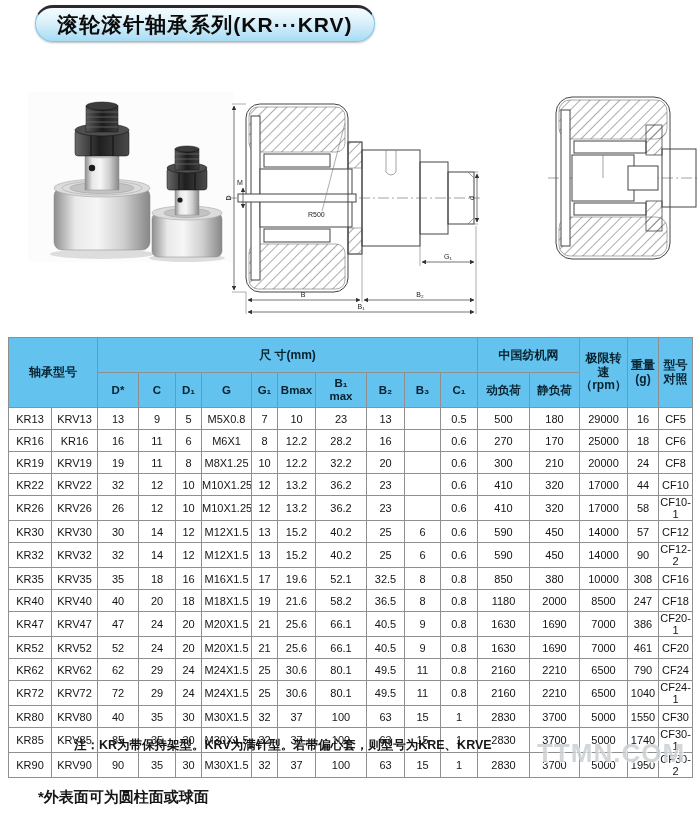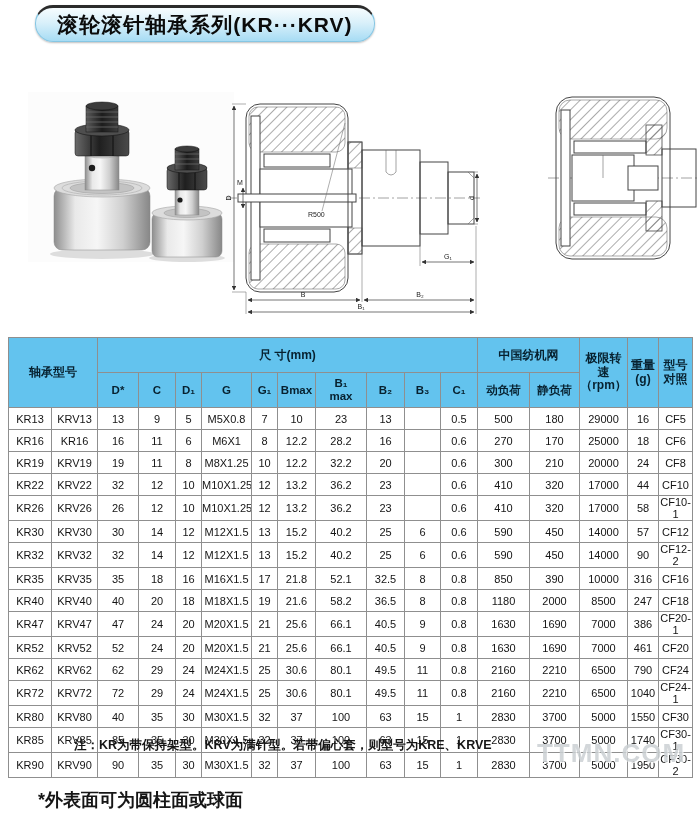--- a/index.html
+++ b/index.html
@@ -39,21 +39,21 @@
   }
   table.spec thead th {
     background:#63c3ee; color:#07212f; font-weight:bold; font-size:12px; padding:2px 0;
   }
   table.spec thead tr:first-child th { height:30px; }
   table.spec thead tr:last-child  th { height:30px; font-size:11.5px; }
   table.spec td { height:21px; font-size:11px; background:#fff; color:#141414; }
   .pre { white-space:pre-line; line-height:1.15; }
   
   .note1 { position:absolute; left:38px; top:737px; font-size:12.5px; font-weight:bold; color:#161616;margin-left:36px; }
-  .note2 { position:absolute; left:38px; top:788px; font-size:18px; font-weight:bold; color:#161616; }
+  .note2 { position:absolute; left:38px; top:788px; font-size:15px; font-weight:bold; color:#161616; }
   .watermark {
     position:absolute; right:4px; top:740px; width:170px; text-align:center;
     font-weight:bold; color:#ccd1d4; opacity:.85; line-height:1.05;
     pointer-events:none; z-index:5; text-shadow:1px 1px 0 #fff;
   }
   .watermark .w1 { font-size:26px; letter-spacing:1px; }
   .watermark .w2 { font-size:23px; letter-spacing:2px; }
 </style>
 </head>
 <body>
@@ -380,29 +380,29 @@
         <td>CF12-2</td>
       </tr>
       <tr>
         <td>KR35</td>
         <td>KRV35</td>
         <td>35</td>
         <td>18</td>
         <td>16</td>
         <td>M16X1.5</td>
         <td>17</td>
-        <td>21.8</td>
+        <td>19.6</td>
         <td>52.1</td>
         <td>32.5</td>
         <td>8</td>
         <td>0.8</td>
         <td>850</td>
-        <td>390</td>
+        <td>380</td>
         <td>10000</td>
-        <td>316</td>
+        <td>308</td>
         <td>CF16</td>
       </tr>
       <tr>
         <td>KR40</td>
         <td>KRV40</td>
         <td>40</td>
         <td>20</td>
         <td>18</td>
         <td>M18X1.5</td>
         <td>19</td>

